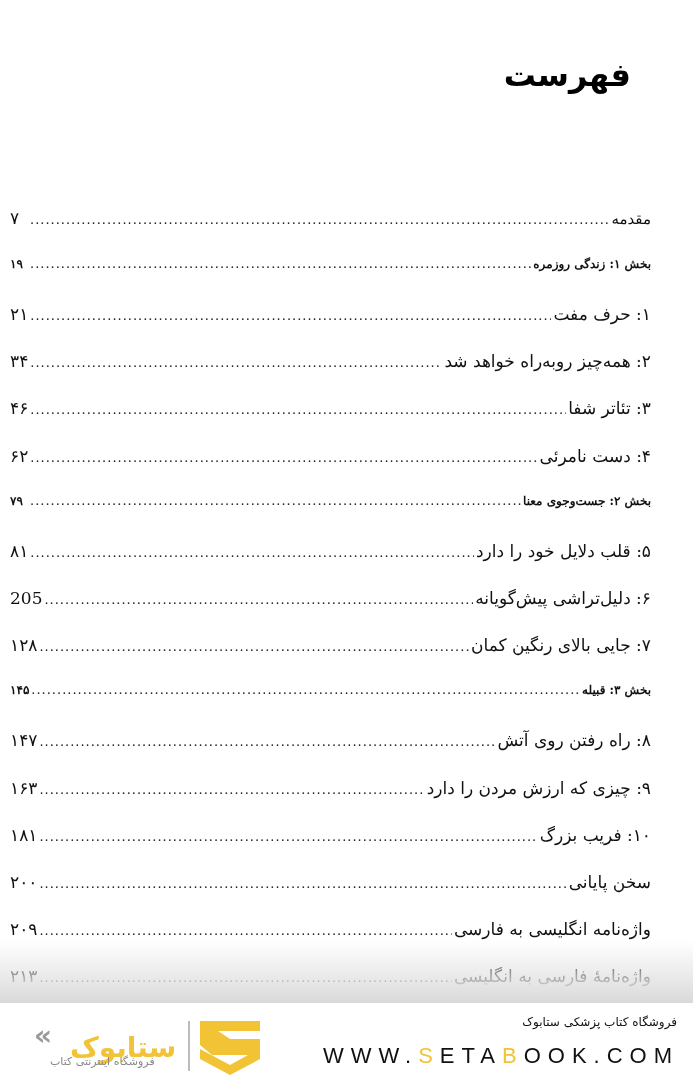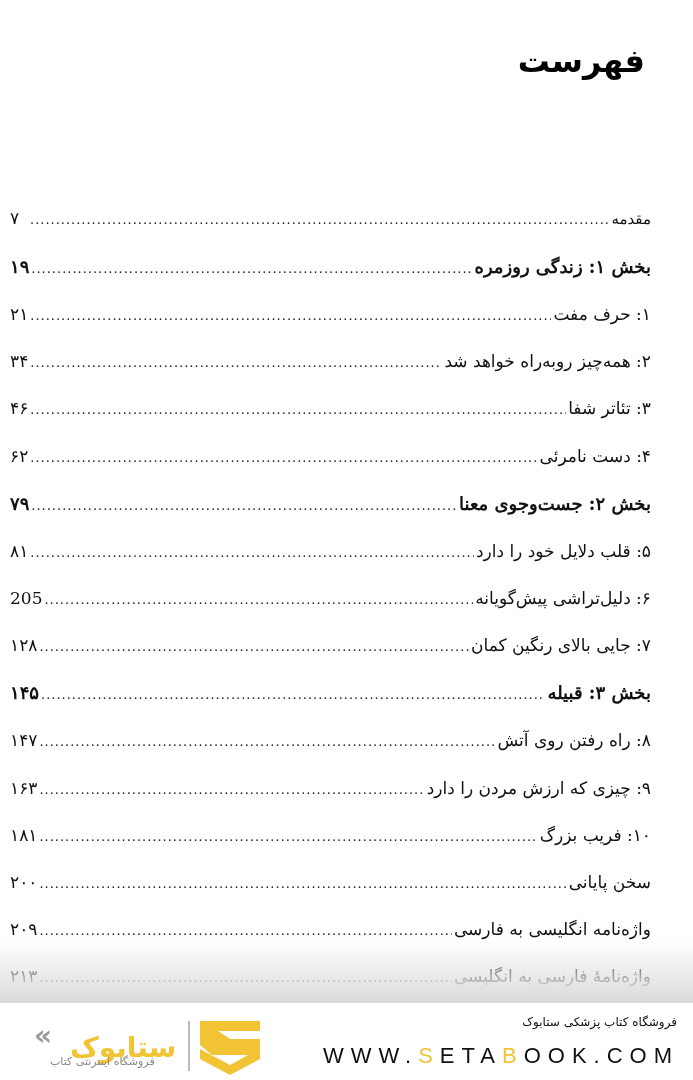--- a/index.html
+++ b/index.html
@@ -32,21 +32,21 @@
     pointer-events: none;
   }
   .title {
     position: absolute;
     right: 46px;
     top: 40px;
     font-family: "DejaVu Sans", sans-serif;
     font-weight: bold;
     font-size: 32px;
     direction: rtl;
-    margin: 2px;
+    margin: 16px;
     color: #000;
   }
   .toc {
     position: absolute;
     left: 10px;
     right: 42px;
     top: 200px;
     direction: rtl;
   }
   .toc-row {
@@ -60,21 +60,21 @@
     white-space: nowrap;
     overflow: hidden;
   }
   .toc-row .label {
     font-size: 17px;
     padding-right: 0;
     flex: 0 0 auto;
   }
   .toc-row.part .label, .toc-row.part .page-num {
     font-weight: bold;
-    font-size: 18px;
+    font-size: 12px;
   }
   .toc-row.small .label {
     font-size: 15px;
   }
   .toc-row .leader {
     flex: 1 1 auto;
     overflow: hidden;
     color: #222;
     font-size: 13px;
     letter-spacing: 1px;

